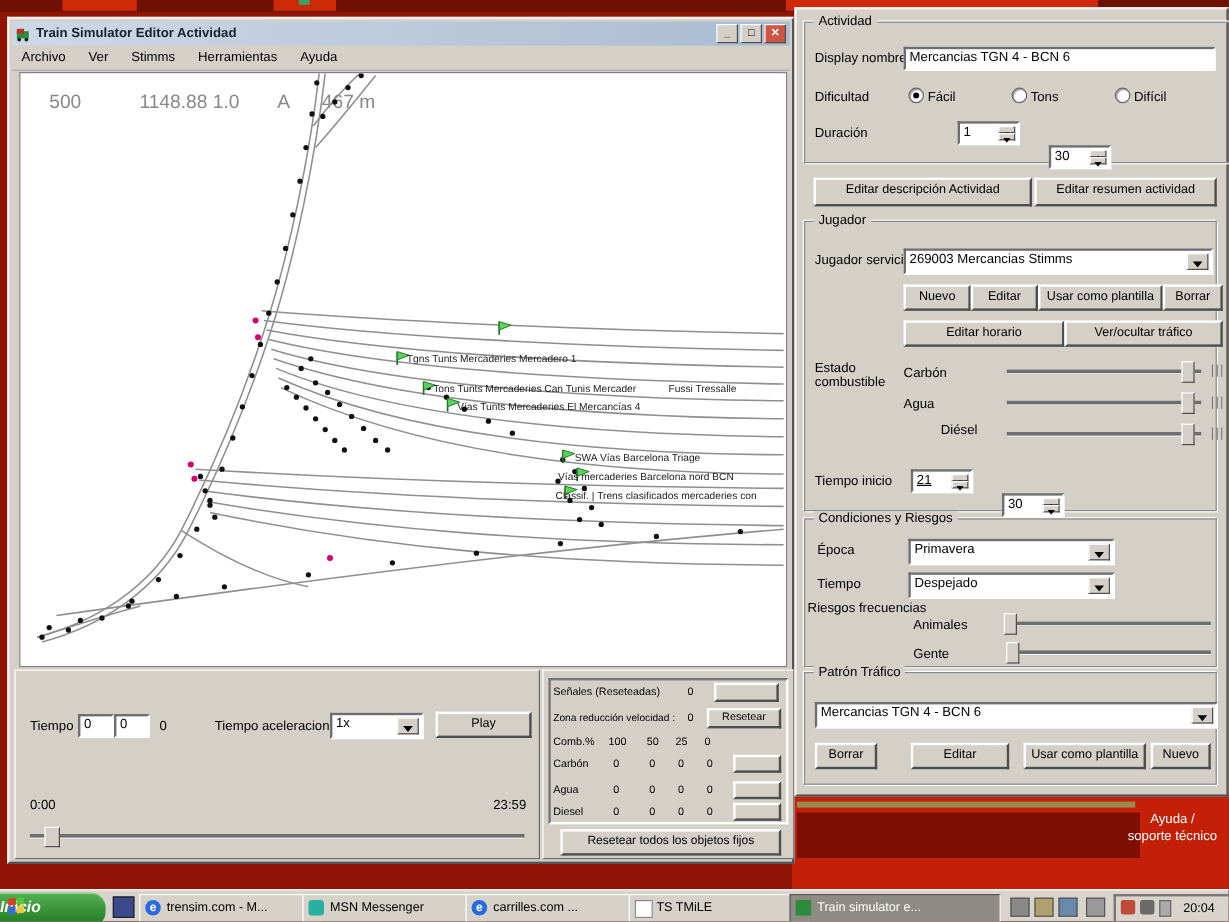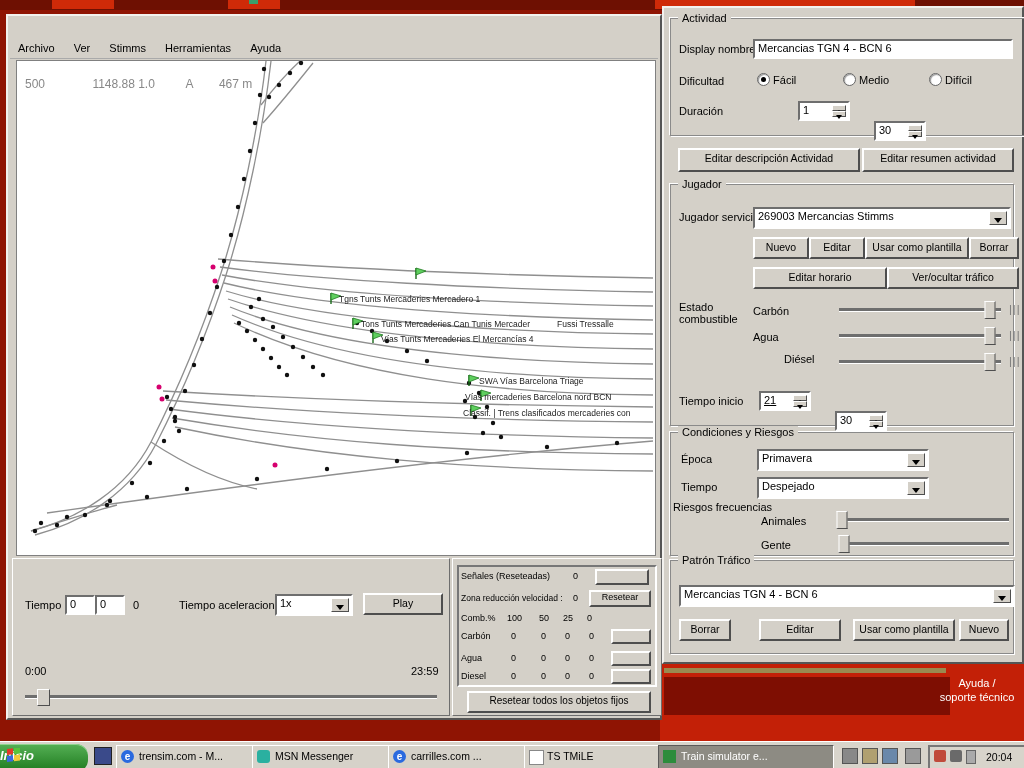--- a/index.html
+++ b/index.html
@@ -57,31 +57,43 @@
   <div class="abs" style="left:664px;top:668px;width:282px;height:5px;background:#9a8a50;"></div>
   <div class="abs" style="left:664px;top:677px;width:286px;height:38px;background:#7e0e02;"></div>
   <div class="abs" style="left:938px;top:660px;width:64px;height:3px;background:#f3d9d9;"></div>
   <div class="abs label" style="left:938px;top:676px;width:78px;color:#fff;font-size:11px;text-align:center;line-height:14px;">
     <div>Ayuda /</div>
     <div>soporte técnico</div>
   </div>
 
   <div class="abs raised" style="left:6px;top:14px;width:652px;height:702px;">
 
+    <div class="abs" style="left:2px;top:2px;right:2px;height:20px;background:linear-gradient(90deg,#cdd8e6,#a9bcd2);display:flex;align-items:center;padding:0 3px;">
+      <svg width="13" height="13" style="margin-right:4px;">
+        <rect x="1" y="4" width="10" height="6" fill="#2c8c3c"></rect>
+        <rect x="1" y="2" width="6" height="4" fill="#c03020"></rect>
+        <circle cx="3" cy="11" r="1.6" fill="#222"></circle>
+          <circle cx="9" cy="11" r="1.6" fill="#222"></circle>
+      </svg>
+      <span style="font-weight:bold;font-size:11px;color:#16202e;flex:1;">Train Simulator Editor Actividad</span>
+      <div class="titlebtn">_</div>
+      <div class="titlebtn">□</div>
+      <div class="titlebtn" style="background:#cc5544;color:#fff;">✕</div>
+    </div>
 
     <div class="abs" style="left:2px;top:23px;right:2px;height:19px;border-bottom:1px solid #aaa;">
       <span class="menu-item">Archivo</span>
       <span class="menu-item">Ver</span>
       <span class="menu-item">Stimms</span>
       <span class="menu-item">Herramientas</span>
       <span class="menu-item">Ayuda</span>
     </div>
 
     <div class="abs" style="left:8px;top:44px;width:638px;height:494px;background:#fff;border:1px solid #808080;overflow:hidden;">
-      <div class="abs" style="left:8px;top:16px;color:#888;font-size:12px;">
+      <div class="abs" style="left:24px;top:16px;color:#888;font-size:16px;">
         <span style="margin-right:44px;">500</span>
         <span style="margin-right:28px;">1148.88  1.0</span>
         <span style="margin-right:22px;">A</span>
         <span>467 m</span>
       </div>
       <svg id="map-svg" width="638" height="494" style="position:absolute;left:0;top:0;">
           <path d="M249,0 C241,70 224,150 204,212 C184,274 159,332 134,381 C109,429 62,457 14,470" fill="none" stroke="#8f8f8f" stroke-width="1.3"></path>
           <path d="M254,0 C246,70 229,152 209,214 C189,276 164,334 139,383 C114,431 67,461 18,474" fill="none" stroke="#8f8f8f" stroke-width="1.3"></path>
           <path d="M244,44 C256,28 270,12 283,0" fill="none" stroke="#8f8f8f" stroke-width="1.3"></path>
           <path d="M246,62 C262,44 280,22 296,2" fill="none" stroke="#8f8f8f" stroke-width="1.3"></path>
@@ -266,21 +278,21 @@
       <span class="gb-label">Actividad</span>
       <span class="label" style="left:8px;top:24px;">Display nombre</span>
       <div class="abs tb" style="left:82px;top:20px;width:250px;height:14px;">Mercancias TGN 4 - BCN 6</div>
       <span class="label" style="left:8px;top:56px;">Dificultad</span>
       <span class="abs" style="left:86px;top:54px;">
         <span class="radio checked"></span>
         <span>Fácil</span>
       </span>
       <span class="abs" style="left:172px;top:54px;">
         <span class="radio"></span>
-        <span>Medio</span>
+        <span>Tons</span>
       </span>
       <span class="abs" style="left:258px;top:54px;">
         <span class="radio"></span>
         <span>Difícil</span>
       </span>
       <span class="label" style="left:8px;top:86px;">Duración</span>
       <div class="abs tb spin" style="left:88px;top:82px;width:42px;height:14px;">
         <span>1</span>
         <div class="spbtns">
             <div class="up"></div>

